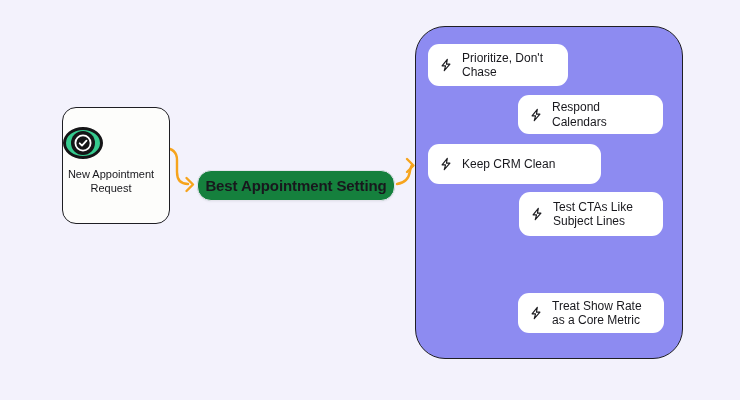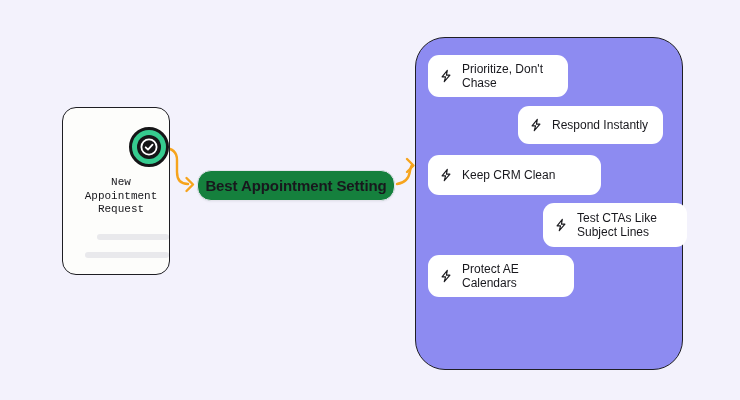--- a/index.html
+++ b/index.html
@@ -15,26 +15,26 @@
   
   .overlay {
     position: absolute; left: 0; top: 0;
     width: 740px; height: 400px;
     pointer-events: none;
   }
 
   
   .src-card {
     position: absolute; left: 62px; top: 107px;
-    width: 108px; height: 168px;
+    width: 108px; height: 117px;
     background: #FDFDFB;
     border: 1.5px solid #1E1E23;
     border-radius: 14px;
     box-sizing: border-box;
-    display: flex; flex-direction: column; align-items: flex-end; font-family: Liberation Mono, monospace;
+    display: flex; flex-direction: column; align-items: flex-start;
   }
   .badge {
     margin-top: 19px;
     width: 40px; height: 40px;
     border-radius: 50%;
     background: #36CB8F;
     border: 3px solid #151517;
     box-sizing: border-box;
     display: flex; align-items: center; justify-content: center;
   }
@@ -62,21 +62,21 @@
     box-sizing: border-box;
     box-shadow: 0 1px 2px rgba(20,20,40,0.05);
     display: flex; align-items: center; justify-content: center;
     font-size: 15px; font-weight: 600;
     letter-spacing: -0.1px;
     white-space: nowrap;
   }
 
   
   .panel {
-    position: absolute; left: 415px; top: 37px;
+    position: absolute; left: 415px; top: 26px;
     width: 268px; height: 333px;
     background: #8D8BF1;
     border: 1.5px solid #1F1F24;
     border-radius: 30px;
     box-sizing: border-box;
   }
   .tip {
     position: absolute;
     background: #FFFFFF;
     border-radius: 11px;
@@ -84,21 +84,21 @@
     display: flex; align-items: center;
     gap: 9px;
     padding: 5px 8px 5px 11px;
     font-size: 12px; font-weight: 500;
     line-height: 14.5px;
   }
   .tip .bolt { flex: 0 0 auto; display: flex; }
   .t1 { left: 12px;  top: 17px;  width: 140px; min-height: 42px; }
   .t2 { left: 102px; top: 68px;  width: 145px; min-height: 38px; }
   .t3 { left: 12px;  top: 117px; width: 173px; min-height: 40px; }
-  .t4 { left: 103px; top: 165px; width: 144px; min-height: 44px; margin-left: 24px; }
+  .t4 { left: 103px; top: 165px; width: 144px; min-height: 44px; }
   .t5 { left: 12px;  top: 217px; width: 146px; min-height: 42px; }
   .t6 { left: 102px; top: 266px; width: 146px; min-height: 40px; }
 </style>
 </head>
 <body>
 
 <div class="canvas">
 
   <svg class="overlay" viewBox="0 0 740 400">
     <g stroke="#F6A41D" stroke-width="2.4" fill="none" stroke-linecap="round" stroke-linejoin="round">
@@ -139,45 +139,45 @@
       </span>
       <span>Prioritize, Don't Chase</span>
     </div>
 
     <div class="tip t2">
       <span class="bolt">
         <svg width="14" height="16" viewBox="0 0 16 16">
             <path d="M9.5 1.5 L3.5 9 H7.5 L6 14.5 L12.5 7 H8.5 Z" fill="none" stroke="#1A1A1E" stroke-width="1.3" stroke-linejoin="round"></path>
           </svg>
       </span>
-      <span>Respond Instantly</span>
+      <span>Respond Calendars</span>
     </div>
 
     <div class="tip t3">
       <span class="bolt">
         <svg width="14" height="16" viewBox="0 0 16 16">
             <path d="M9.5 1.5 L3.5 9 H7.5 L6 14.5 L12.5 7 H8.5 Z" fill="none" stroke="#1A1A1E" stroke-width="1.3" stroke-linejoin="round"></path>
           </svg>
       </span>
       <span>Keep CRM Clean</span>
     </div>
 
     <div class="tip t4">
       <span class="bolt">
         <svg width="14" height="16" viewBox="0 0 16 16">
             <path d="M9.5 1.5 L3.5 9 H7.5 L6 14.5 L12.5 7 H8.5 Z" fill="none" stroke="#1A1A1E" stroke-width="1.3" stroke-linejoin="round"></path>
           </svg>
       </span>
       <span>Test CTAs Like Subject Lines</span>
     </div>
 
-    <div class="tip t5">
+
+    <div class="tip t6">
       <span class="bolt">
         <svg width="14" height="16" viewBox="0 0 16 16">
             <path d="M9.5 1.5 L3.5 9 H7.5 L6 14.5 L12.5 7 H8.5 Z" fill="none" stroke="#1A1A1E" stroke-width="1.3" stroke-linejoin="round"></path>
           </svg>
       </span>
-      <span>Protect AE Calendars</span>
+      <span>Treat Show Rate as a Core Metric</span>
     </div>
-
 
   </div>
 </div>
 
 </body></html>

